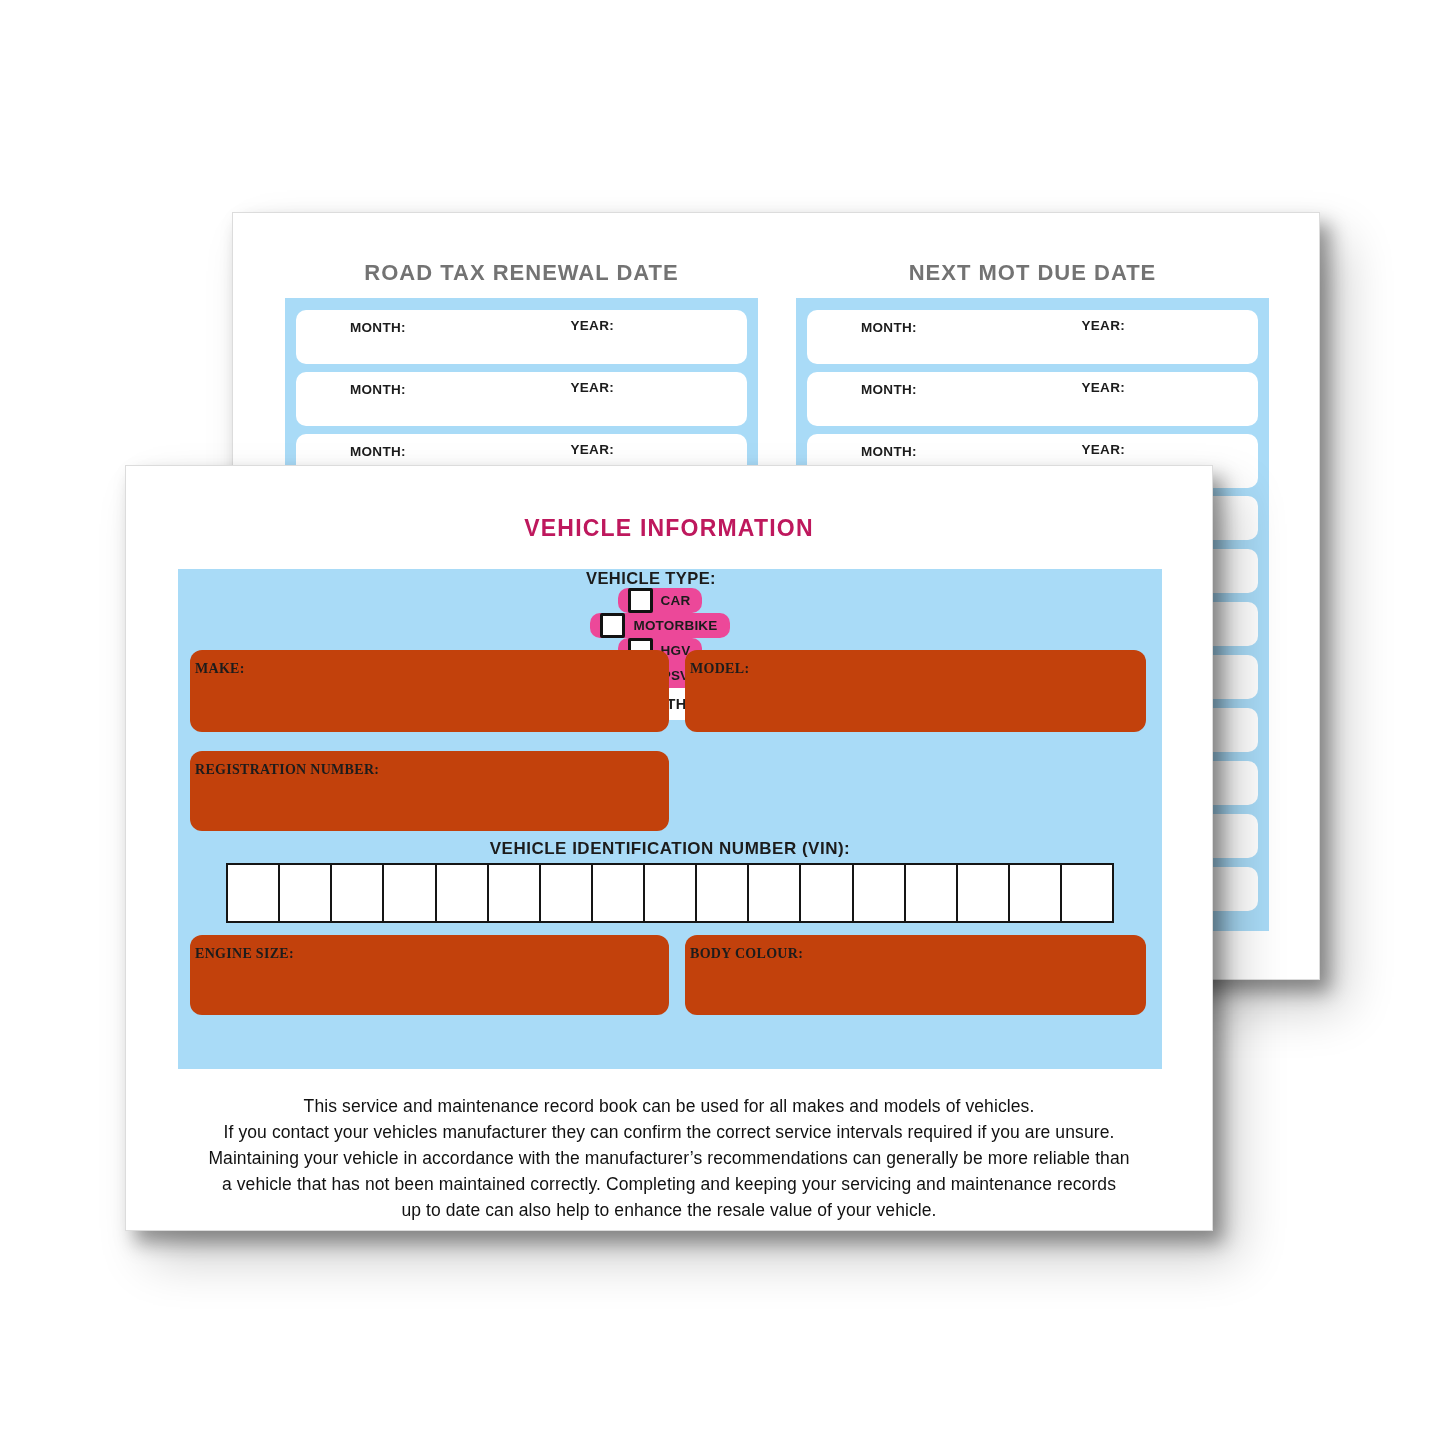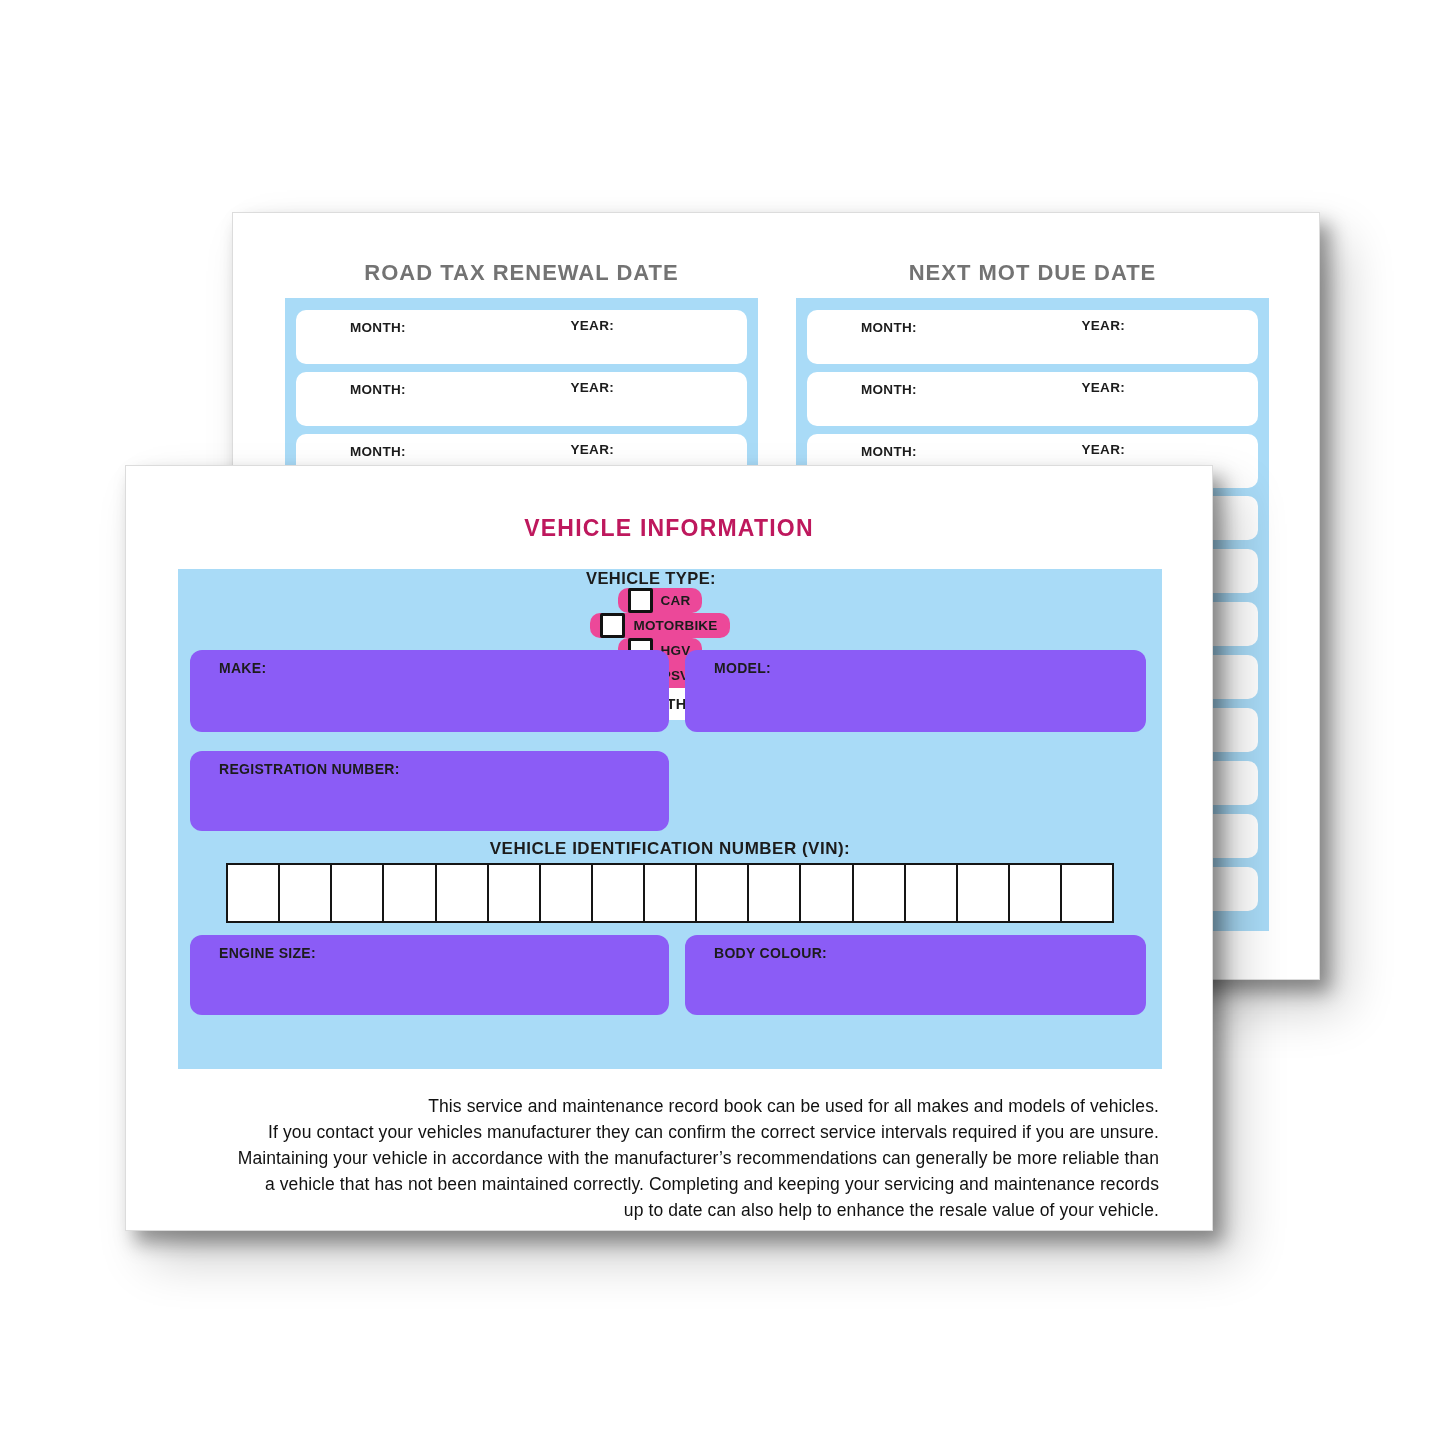--- a/index.html
+++ b/index.html
@@ -56,36 +56,36 @@
     background:#fff; border-radius:12px; height:58px; flex:1; display:flex; align-items:center;
     padding:0 14px 0 11px; margin-right:0;
   }
   .other-box .chip-lbl { font-size:14.5px; }
   .dotted { flex:1; margin:18px 2px 0 12px; border-bottom:3px dotted #3a3a3a; height:14px; }
 
   .fgrid { display:grid; grid-template-columns:479px 461px; column-gap:16px; padding:0 12px; }
   .g1 { margin-top:23px; }
   .g2 { margin-top:19px; }
   .g3 { margin-top:12px; }
-  .fbox { background:#8b5cf6; border-radius:12px; padding:9px 0 0 29px; }
+  .fbox { background:#c2410c; border-radius:12px; padding:9px 0 0 5px;font-family:Liberation Serif, serif; }
   .g1 .fbox { height:82px; }
   .g2 .fbox { height:80px; }
   .g3 .fbox { height:80px; }
   .flbl { font-size:14px; font-weight:bold; letter-spacing:.3px; }
 
   .vin-title { margin-top:8px; text-align:center; font-size:17px; font-weight:bold; letter-spacing:.5px; height:22px; }
   .vin-grid {
     margin:2px auto 0; width:888px; height:60px; display:flex;
     border:2px solid #151515; background:#fff;
   }
   .vin-cell { flex:1; border-right:2px solid #151515; background:#fff; }
   .vin-cell:last-child { border-right:none; }
 
   .note {
-    margin:24px auto 0; width:980px; text-align:right; font-size:17.5px;
+    margin:24px auto 0; width:980px; text-align:center; font-size:17.5px;
     line-height:26px; color:#111; white-space:pre-line; letter-spacing:.1px;
   }
 </style>
 </head>
 <body>
 
 <div class="canvas">
 
   <section class="page back">
 

